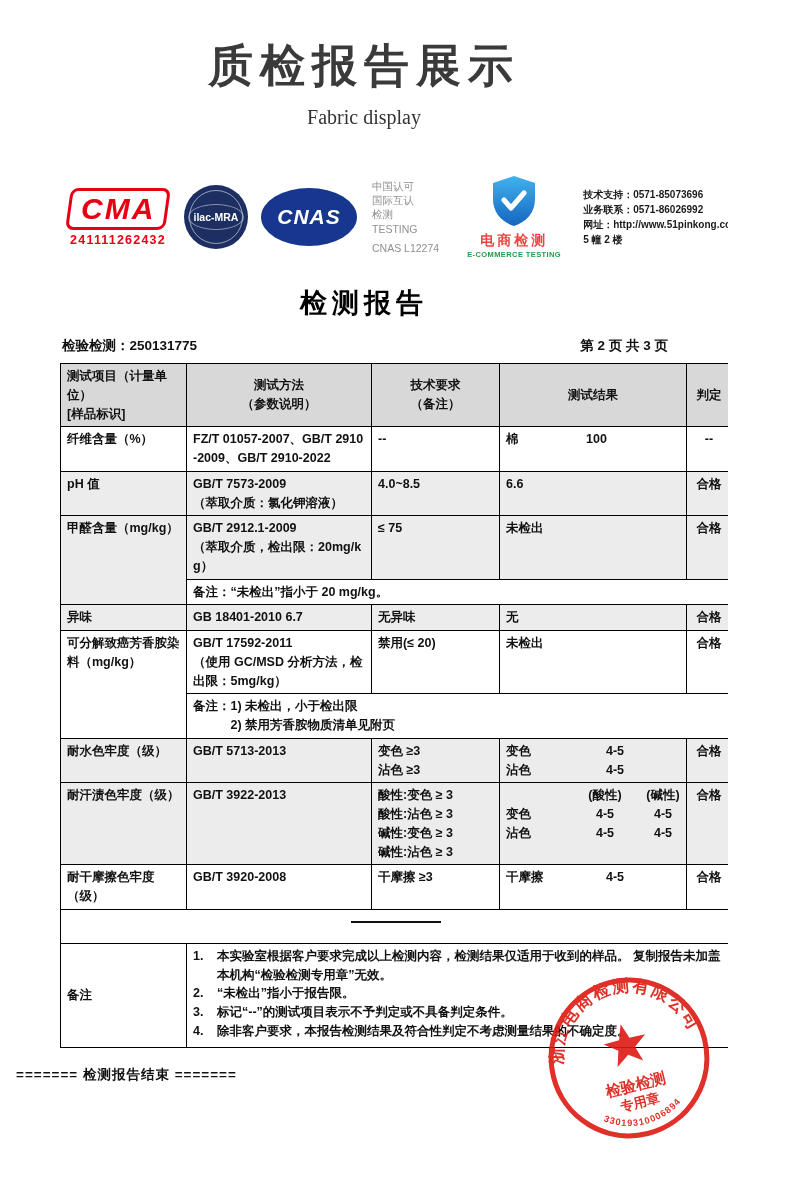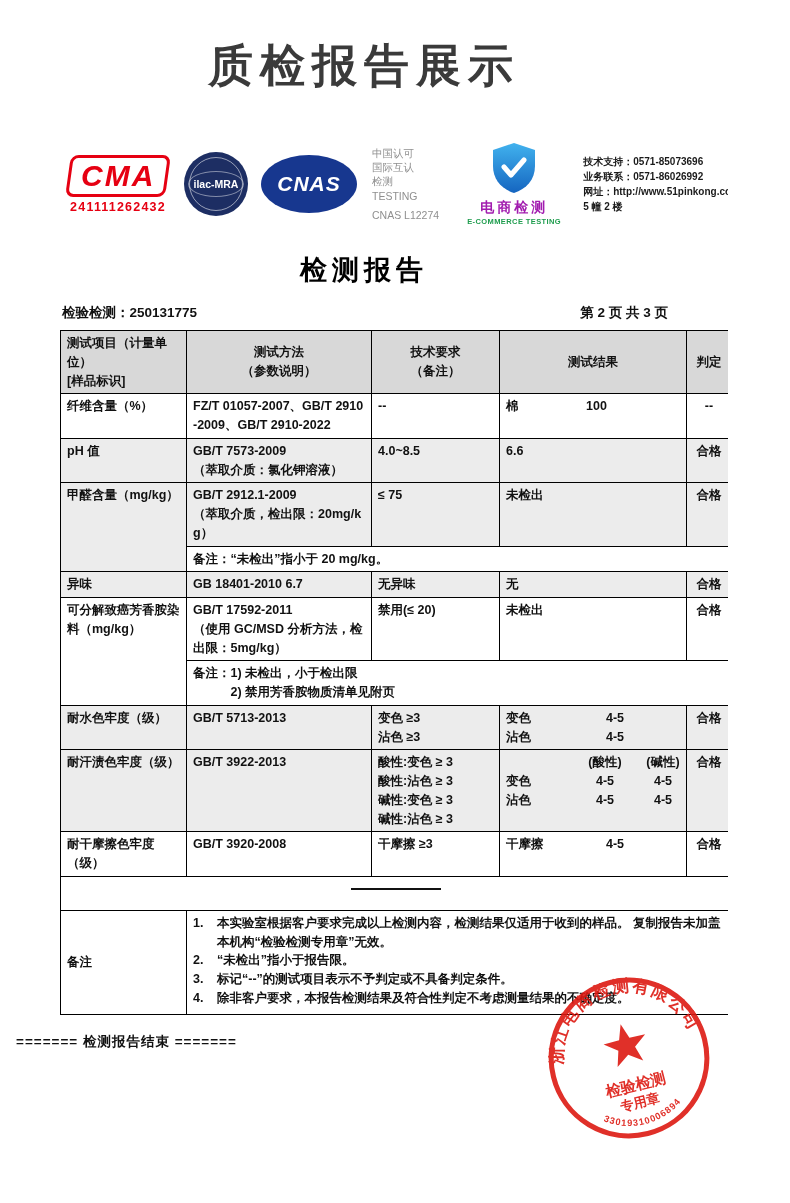--- a/index.html
+++ b/index.html
@@ -30,21 +30,21 @@
   .ilac-label { position:relative; color:#fff; font-size:10.5px; font-weight:700; }
 
   .cnas-ellipse { flex:none; margin-left:13px; width:96px; height:58px; border-radius:50%;
                   background:#17378f; display:flex; align-items:center; justify-content:center; }
   .cnas-label { color:#fff; font-weight:800; font-style:italic; font-size:21px; letter-spacing:1px; }
 
   .accred-block { margin-left:15px; flex:none; font-size:10.5px; color:#8f8f8f; line-height:1.35; }
   .accred-block .gap { margin-top:5px; }
 
   .eshield-block { margin-left:16px; flex:none; width:118px; text-align:center; }
-  .eshield-name { margin-top:1px; color:#a21caf; font-weight:800; font-size:14px; letter-spacing:3px; }
+  .eshield-name { margin-top:1px; color:#ef4444; font-weight:800; font-size:14px; letter-spacing:3px; }
   .eshield-sub { color:#1f9d4e; font-size:7.5px; font-weight:700; letter-spacing:.4px; }
 
   .contact-block { margin-left:10px; flex:none; width:178px; font-size:10px; font-weight:600;
                    color:#1a1a1a; line-height:1.5; }
 
   
   .report-heading { margin-top:26px; text-align:center; font-size:27px; font-weight:800; letter-spacing:5px; color:#000; }
   .report-meta { margin:16px 60px 0 62px; display:flex; justify-content:space-between;
                  font-size:13.5px; font-weight:600; }
 
@@ -92,20 +92,21 @@
   .r-sweat td { height:82px; }
   .r-rub td { height:28px; }
   .r-remarks td { height:104px; }
 </style>
 </head>
 <body>
 
 <div class="page">
 
   <div class="doc-title">质检报告展示</div>
+  <div class="doc-subtitle">Fabric display</div>
 
   <div class="logo-band">
 
     <div class="cma-block">
       <div class="cma-frame">
         <span class="cma-text">CMA</span>
       </div>
       <div class="cma-number">241111262432</div>
     </div>
 

